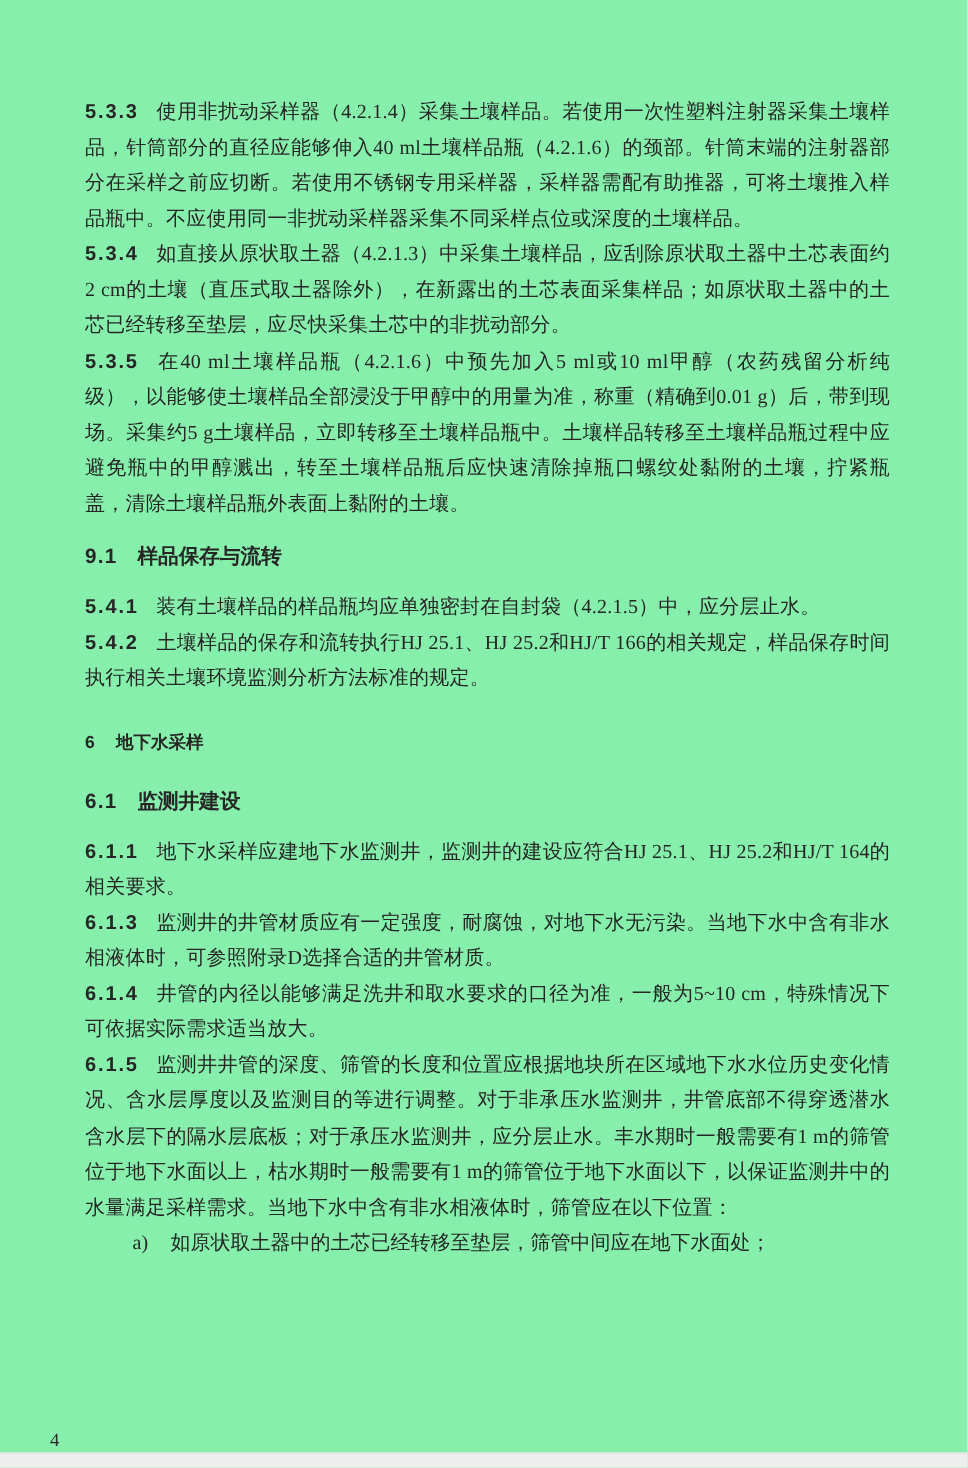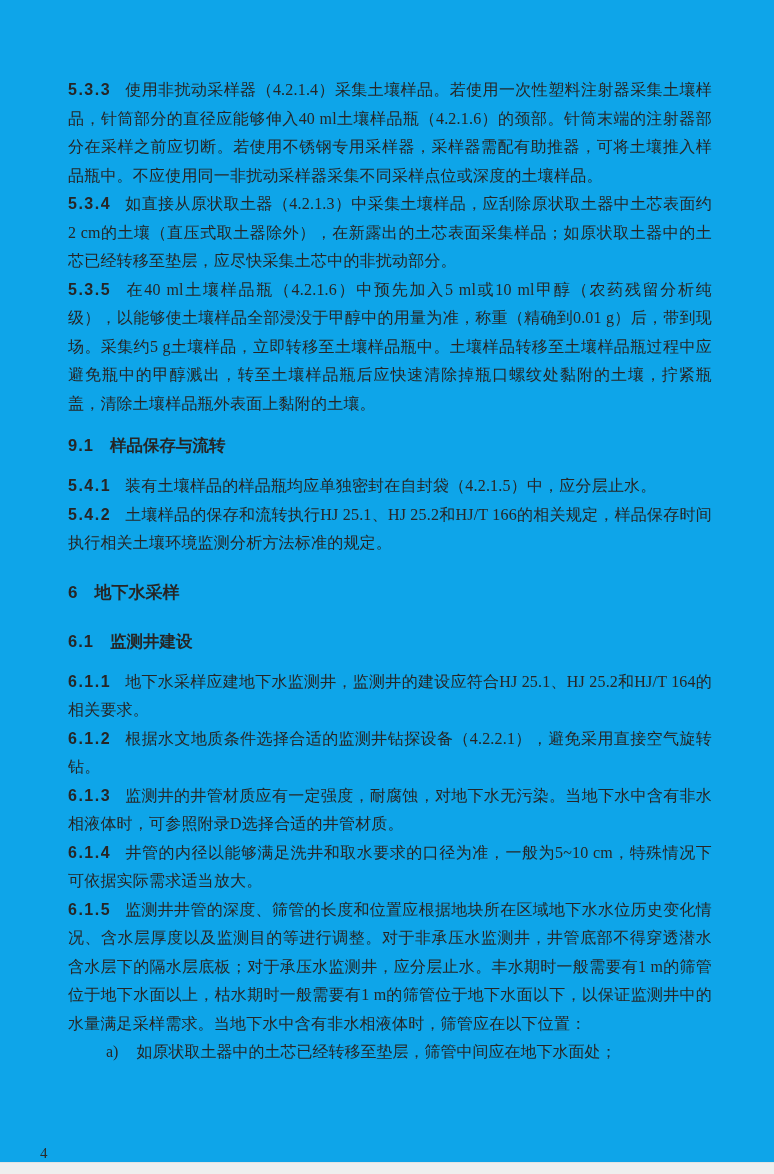--- a/index.html
+++ b/index.html
@@ -11,40 +11,40 @@
     width: 774px;
     height: 1174px;
     position: relative;
     overflow: hidden;
     font-family: "Liberation Serif", "DejaVu Serif", serif;
     color: #262626;
   }
   .page {
     position: absolute;
     top: 0; left: 0; right: 0; bottom: 0;
-    background: #0ea5e9;
+    background: #86efac;
     padding: 76px 62px 0 68px;
     box-sizing: border-box;
   }
   p.clause {
     margin: 0;
     font-size: 16px;
     line-height: 28.5px;
     text-align: justify;
     text-justify: inter-character;
     letter-spacing: 0.2px;
   }
   p.clause .num {
     font-weight: bold;
     font-family: "Liberation Sans", "DejaVu Sans", sans-serif;
     margin-right: 14px;
     letter-spacing: 1.5px;
   }
   h2.chapter {
-    font-size: 17px;
+    font-size: 14px;
     font-family: "Liberation Sans", "DejaVu Sans", sans-serif;
     font-weight: bold;
     margin: 21px 0 20px 0;
     line-height: 28px;
   }
   h2.chapter .num, h3.section .num {
     margin-right: 16px;
     letter-spacing: 1px;
   }
   h3.section {
@@ -97,21 +97,20 @@
   <p class="clause"><span class="num">5.4.1</span><span>装有土壤样品的样品瓶均应单独密封在自封袋（4.2.1.5）中，应分层止水。</span></p>
 
   <p class="clause"><span class="num">5.4.2</span><span>土壤样品的保存和流转执行HJ 25.1、HJ 25.2和HJ/T 166的相关规定，样品保存时间执行相关土壤环境监测分析方法标准的规定。</span></p>
 
   <h2 class="chapter"><span class="num">6</span><span>地下水采样</span></h2>
 
   <h3 class="section"><span class="num">6.1</span><span>监测井建设</span></h3>
 
   <p class="clause"><span class="num">6.1.1</span><span>地下水采样应建地下水监测井，监测井的建设应符合HJ 25.1、HJ 25.2和HJ/T 164的相关要求。</span></p>
 
-  <p class="clause"><span class="num">6.1.2</span><span>根据水文地质条件选择合适的监测井钻探设备（4.2.2.1），避免采用直接空气旋转钻。</span></p>
 
   <p class="clause"><span class="num">6.1.3</span><span>监测井的井管材质应有一定强度，耐腐蚀，对地下水无污染。当地下水中含有非水相液体时，可参照附录D选择合适的井管材质。</span></p>
 
   <p class="clause"><span class="num">6.1.4</span><span>井管的内径以能够满足洗井和取水要求的口径为准，一般为5~10 cm，特殊情况下可依据实际需求适当放大。</span></p>
 
   <p class="clause"><span class="num">6.1.5</span><span>监测井井管的深度、筛管的长度和位置应根据地块所在区域地下水水位历史变化情况、含水层厚度以及监测目的等进行调整。对于非承压水监测井，井管底部不得穿透潜水含水层下的隔水层底板；对于承压水监测井，应分层止水。丰水期时一般需要有1 m的筛管位于地下水面以上，枯水期时一般需要有1 m的筛管位于地下水面以下，以保证监测井中的水量满足采样需求。当地下水中含有非水相液体时，筛管应在以下位置：</span></p>
 
   <p class="list-item"><span class="marker">a)</span><span>如原状取土器中的土芯已经转移至垫层，筛管中间应在地下水面处；</span></p>
 
   <div class="page-number">4</div>

